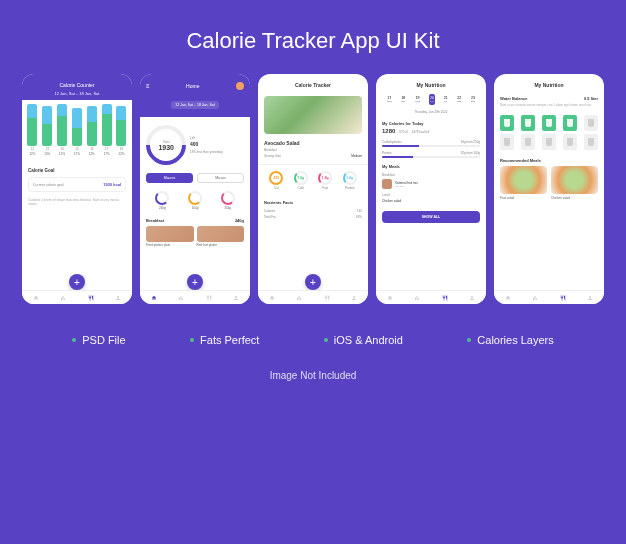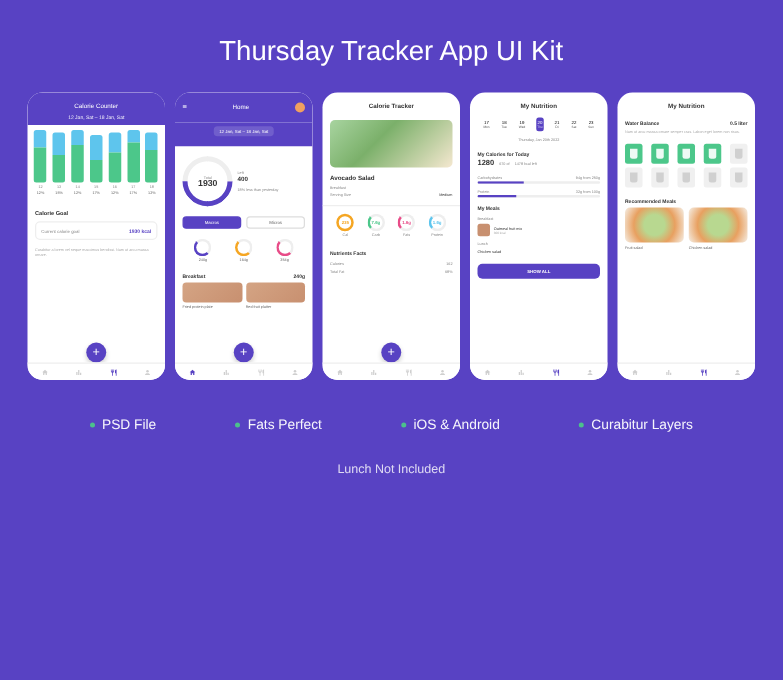--- a/index.html
+++ b/index.html
@@ -135,21 +135,21 @@
 .feature-dot { width: 4px; height: 4px; border-radius: 50%; background: #4cc78a; }
 .disclaimer { text-align: center; color: #fff; font-size: 10px; opacity: 0.8; padding-top: 14px; }
 
 
 .icon-svg { width: 100%; height: 100%; fill: #888; }
 .bnav-item.active .icon-svg { fill: #5842c3; }
 </style>
 </head>
 <body>
 
-<div class="title">Thursday Tracker App UI Kit</div>
+<div class="title">Calorie Tracker App UI Kit</div>
 
 <div class="screens">
 
 <div class="screen">
   <div class="s1-header">
     <div class="s1-title">Calorie Counter</div>
     <div class="s1-date">12 Jan, Sat – 18 Jan, Sat</div>
   </div>
   <div class="s1-bars" id="s1bars">
         <div class="s1-bar-wrap">
@@ -548,16 +548,16 @@
     <div class="feature">
       <span class="feature-dot"></span>
       <span>Fats Perfect</span>
     </div>
     <div class="feature">
       <span class="feature-dot"></span>
       <span>iOS &amp; Android</span>
     </div>
     <div class="feature">
       <span class="feature-dot"></span>
-      <span>Curabitur Layers</span>
-    </div>
-  </div>
-<div class="disclaimer">Lunch Not Included</div>
+      <span>Calories Layers</span>
+    </div>
+  </div>
+<div class="disclaimer">Image Not Included</div>
 
 </body></html>

